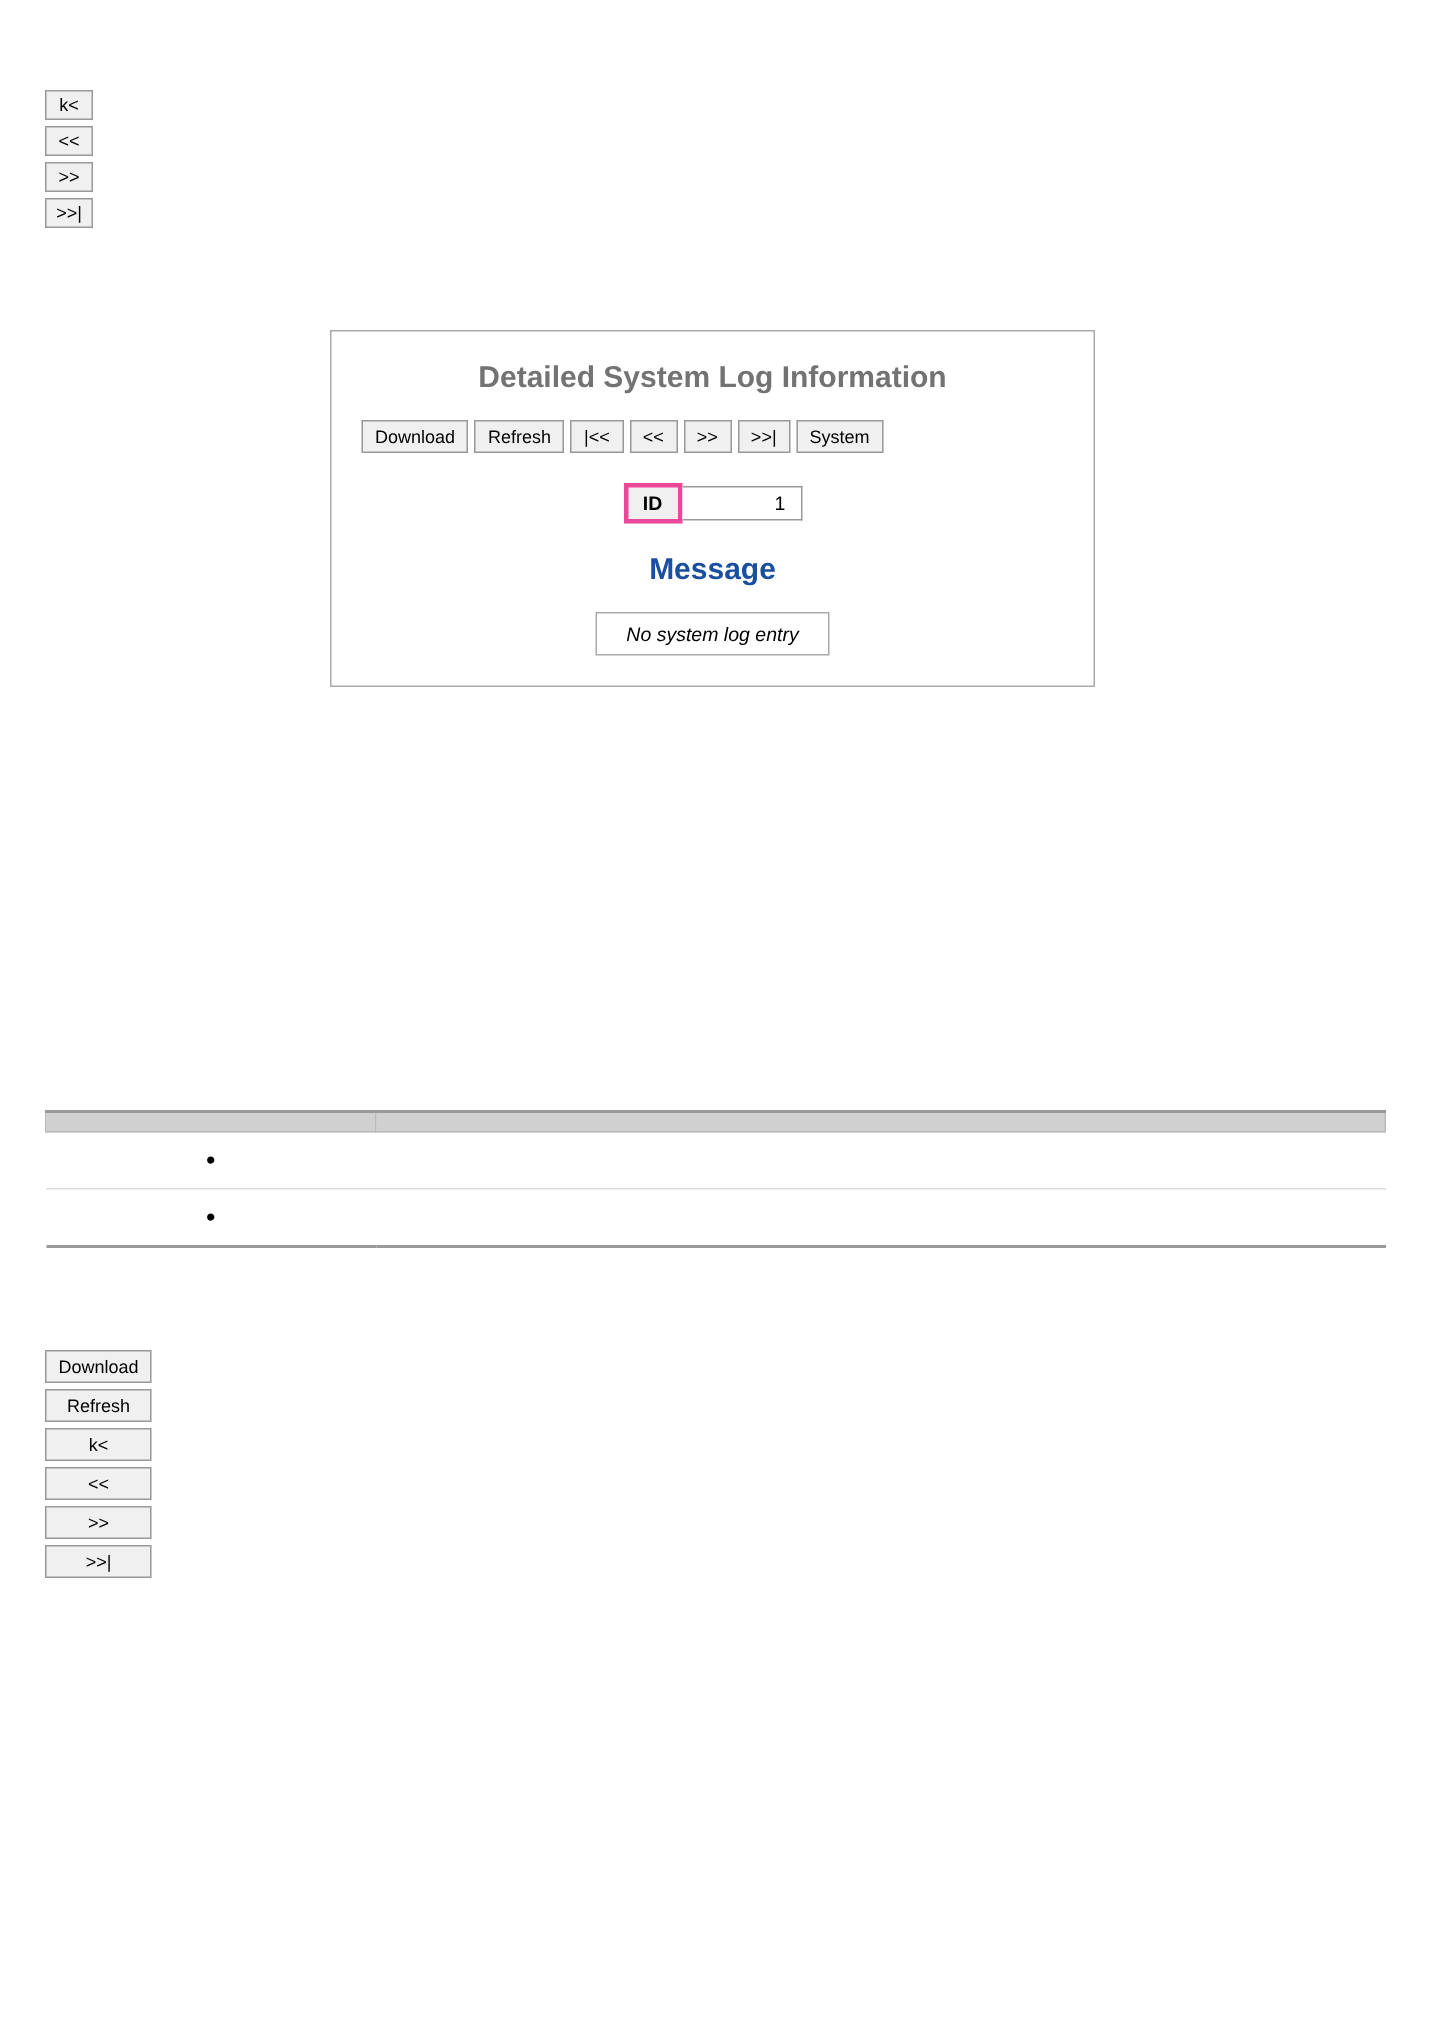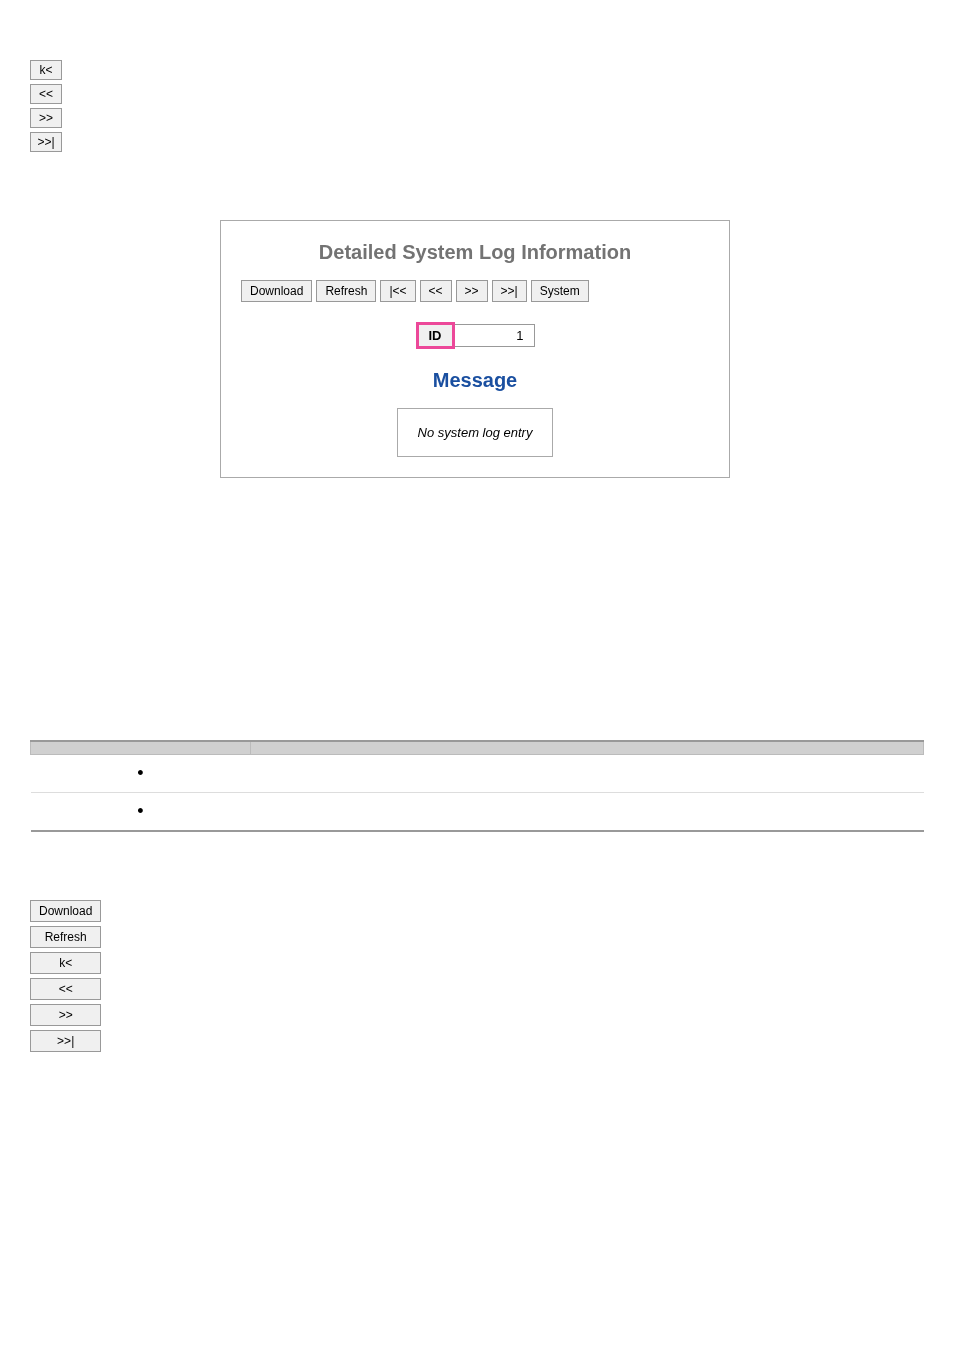--- a/index.html
+++ b/index.html
@@ -107,21 +107,21 @@
     .message-title {
       color: #1a4fa0;
       font-size: 20px;
       font-weight: bold;
       margin-bottom: 16px;
     }
 
     .message-box {
       border: 1px solid #aaa;
       display: inline-block;
-      padding: 16px 20px;
+      padding: 6px 20px;
       font-style: italic;
       font-size: 13px;
       background: #fff;
     }
 
     
     .table-section {
       position: absolute;
       top: 740px;
       left: 30px;

